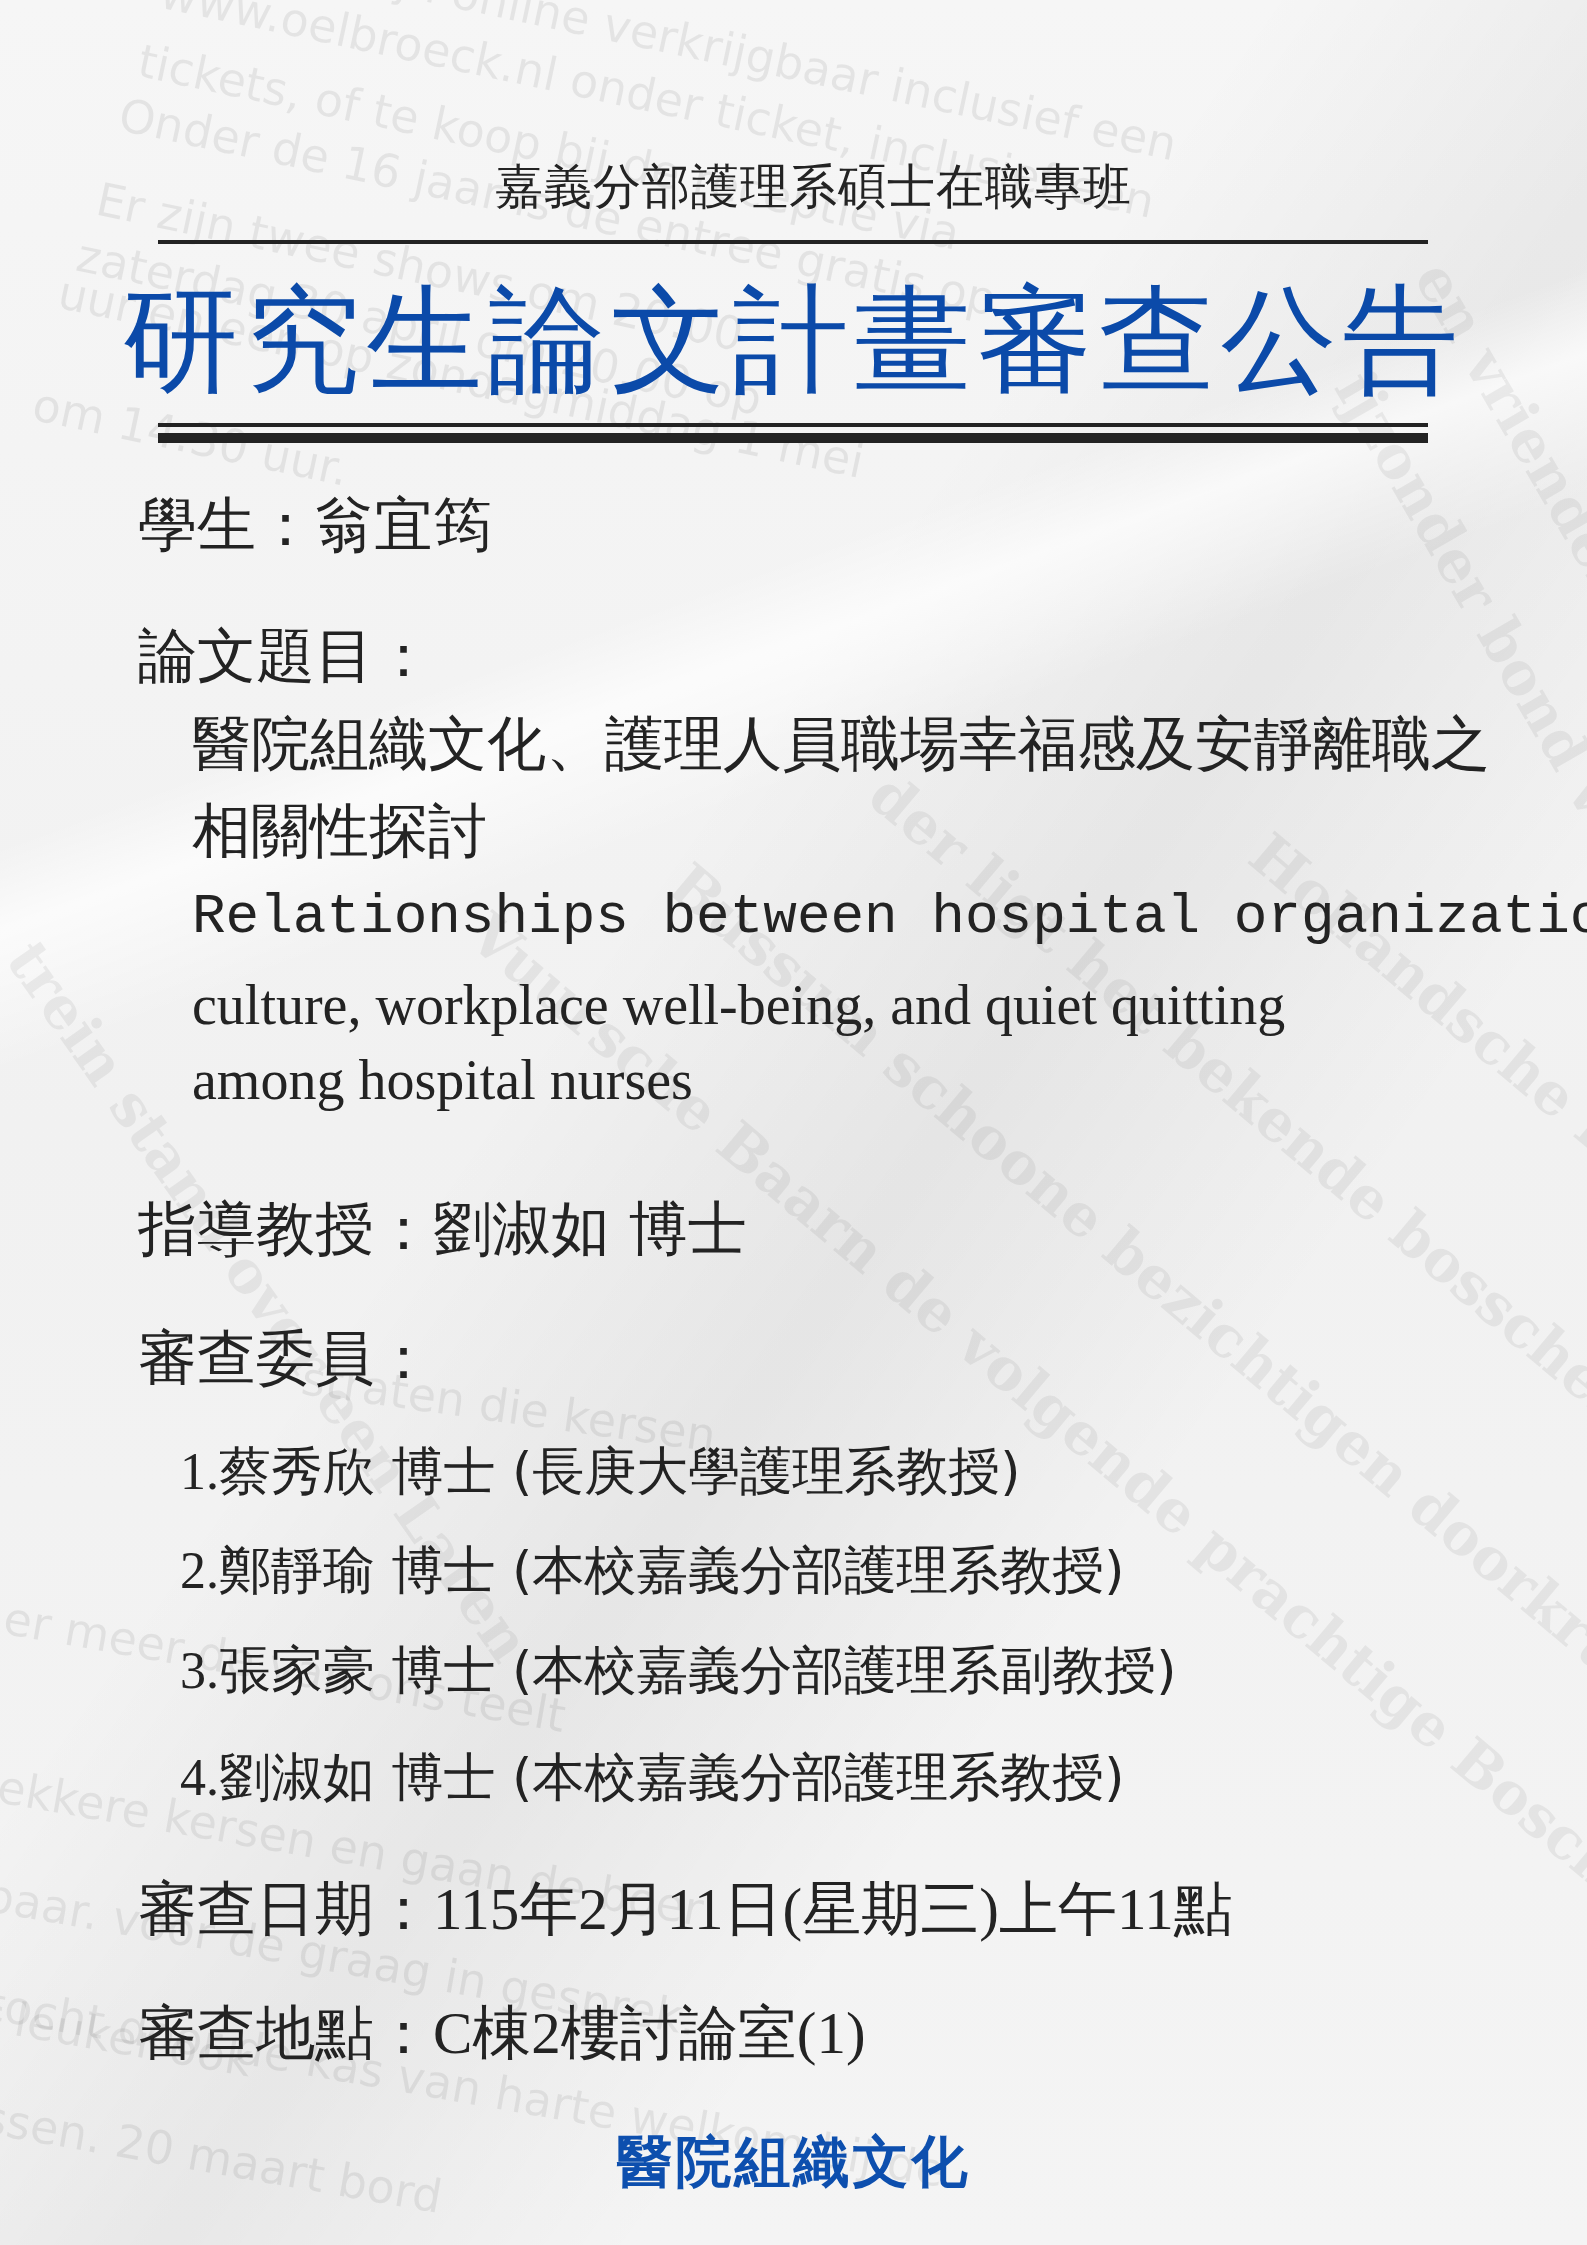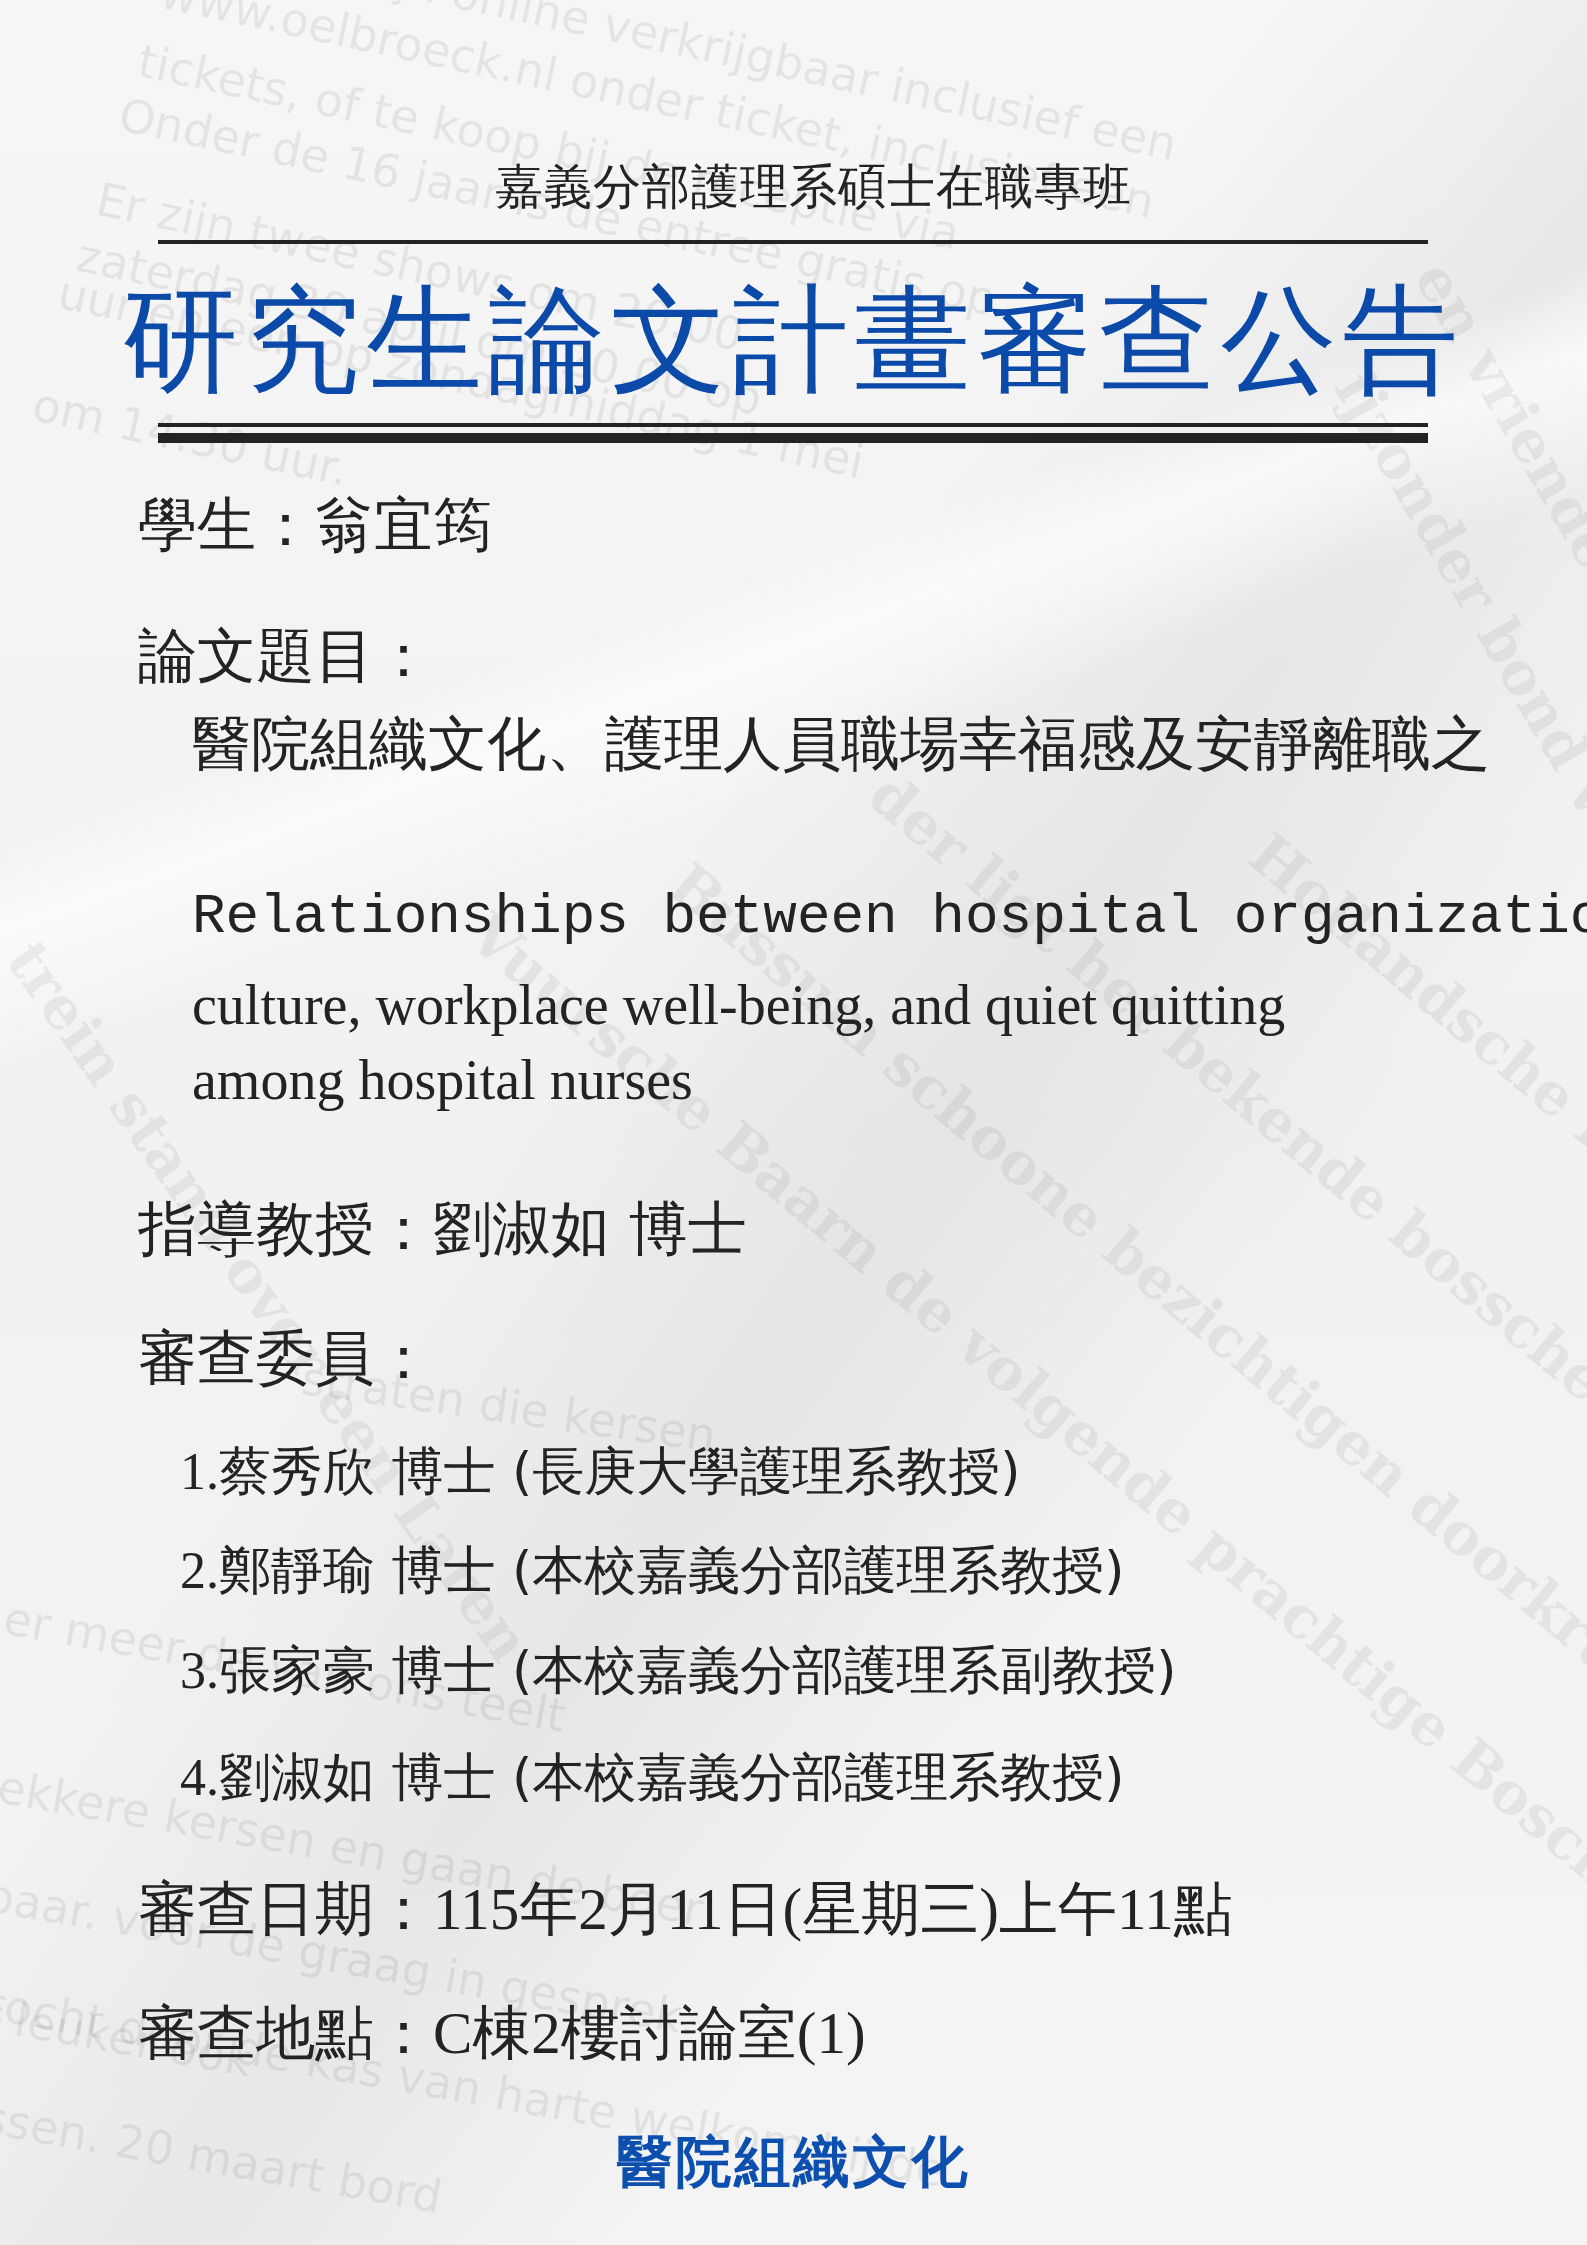--- a/index.html
+++ b/index.html
@@ -81,20 +81,21 @@
   <div class="title">研究生論文計畫審查公告</div>
   <div class="rule mid"></div>
   <div class="rule bot"></div>
 
   <div class="row" style="left:138px;top:490px;">
     <span>學生：</span><span>翁宜筠</span>
   </div>
 
   <div class="row" style="left:138px;top:621px;">論文題目：</div>
   <div class="row" style="left:192px;top:709px;">醫院組織文化、護理人員職場幸福感及安靜離職之</div>
+  <div class="row" style="left:192px;top:796px;">相關性探討</div>
   <div class="en" style="top:873px;font-family:Liberation Mono, monospace;">Relationships between hospital organizational</div>
   <div class="en" style="top:961px;">culture, workplace well-being, and quiet quitting</div>
   <div class="en" style="top:1036px;">among hospital nurses</div>
 
   <div class="row" style="left:138px;top:1194px;">
     <span>指導教授：</span><span>劉淑如 博士</span>
   </div>
 
   <div class="row" style="left:138px;top:1323px;">審查委員：</div>
 

